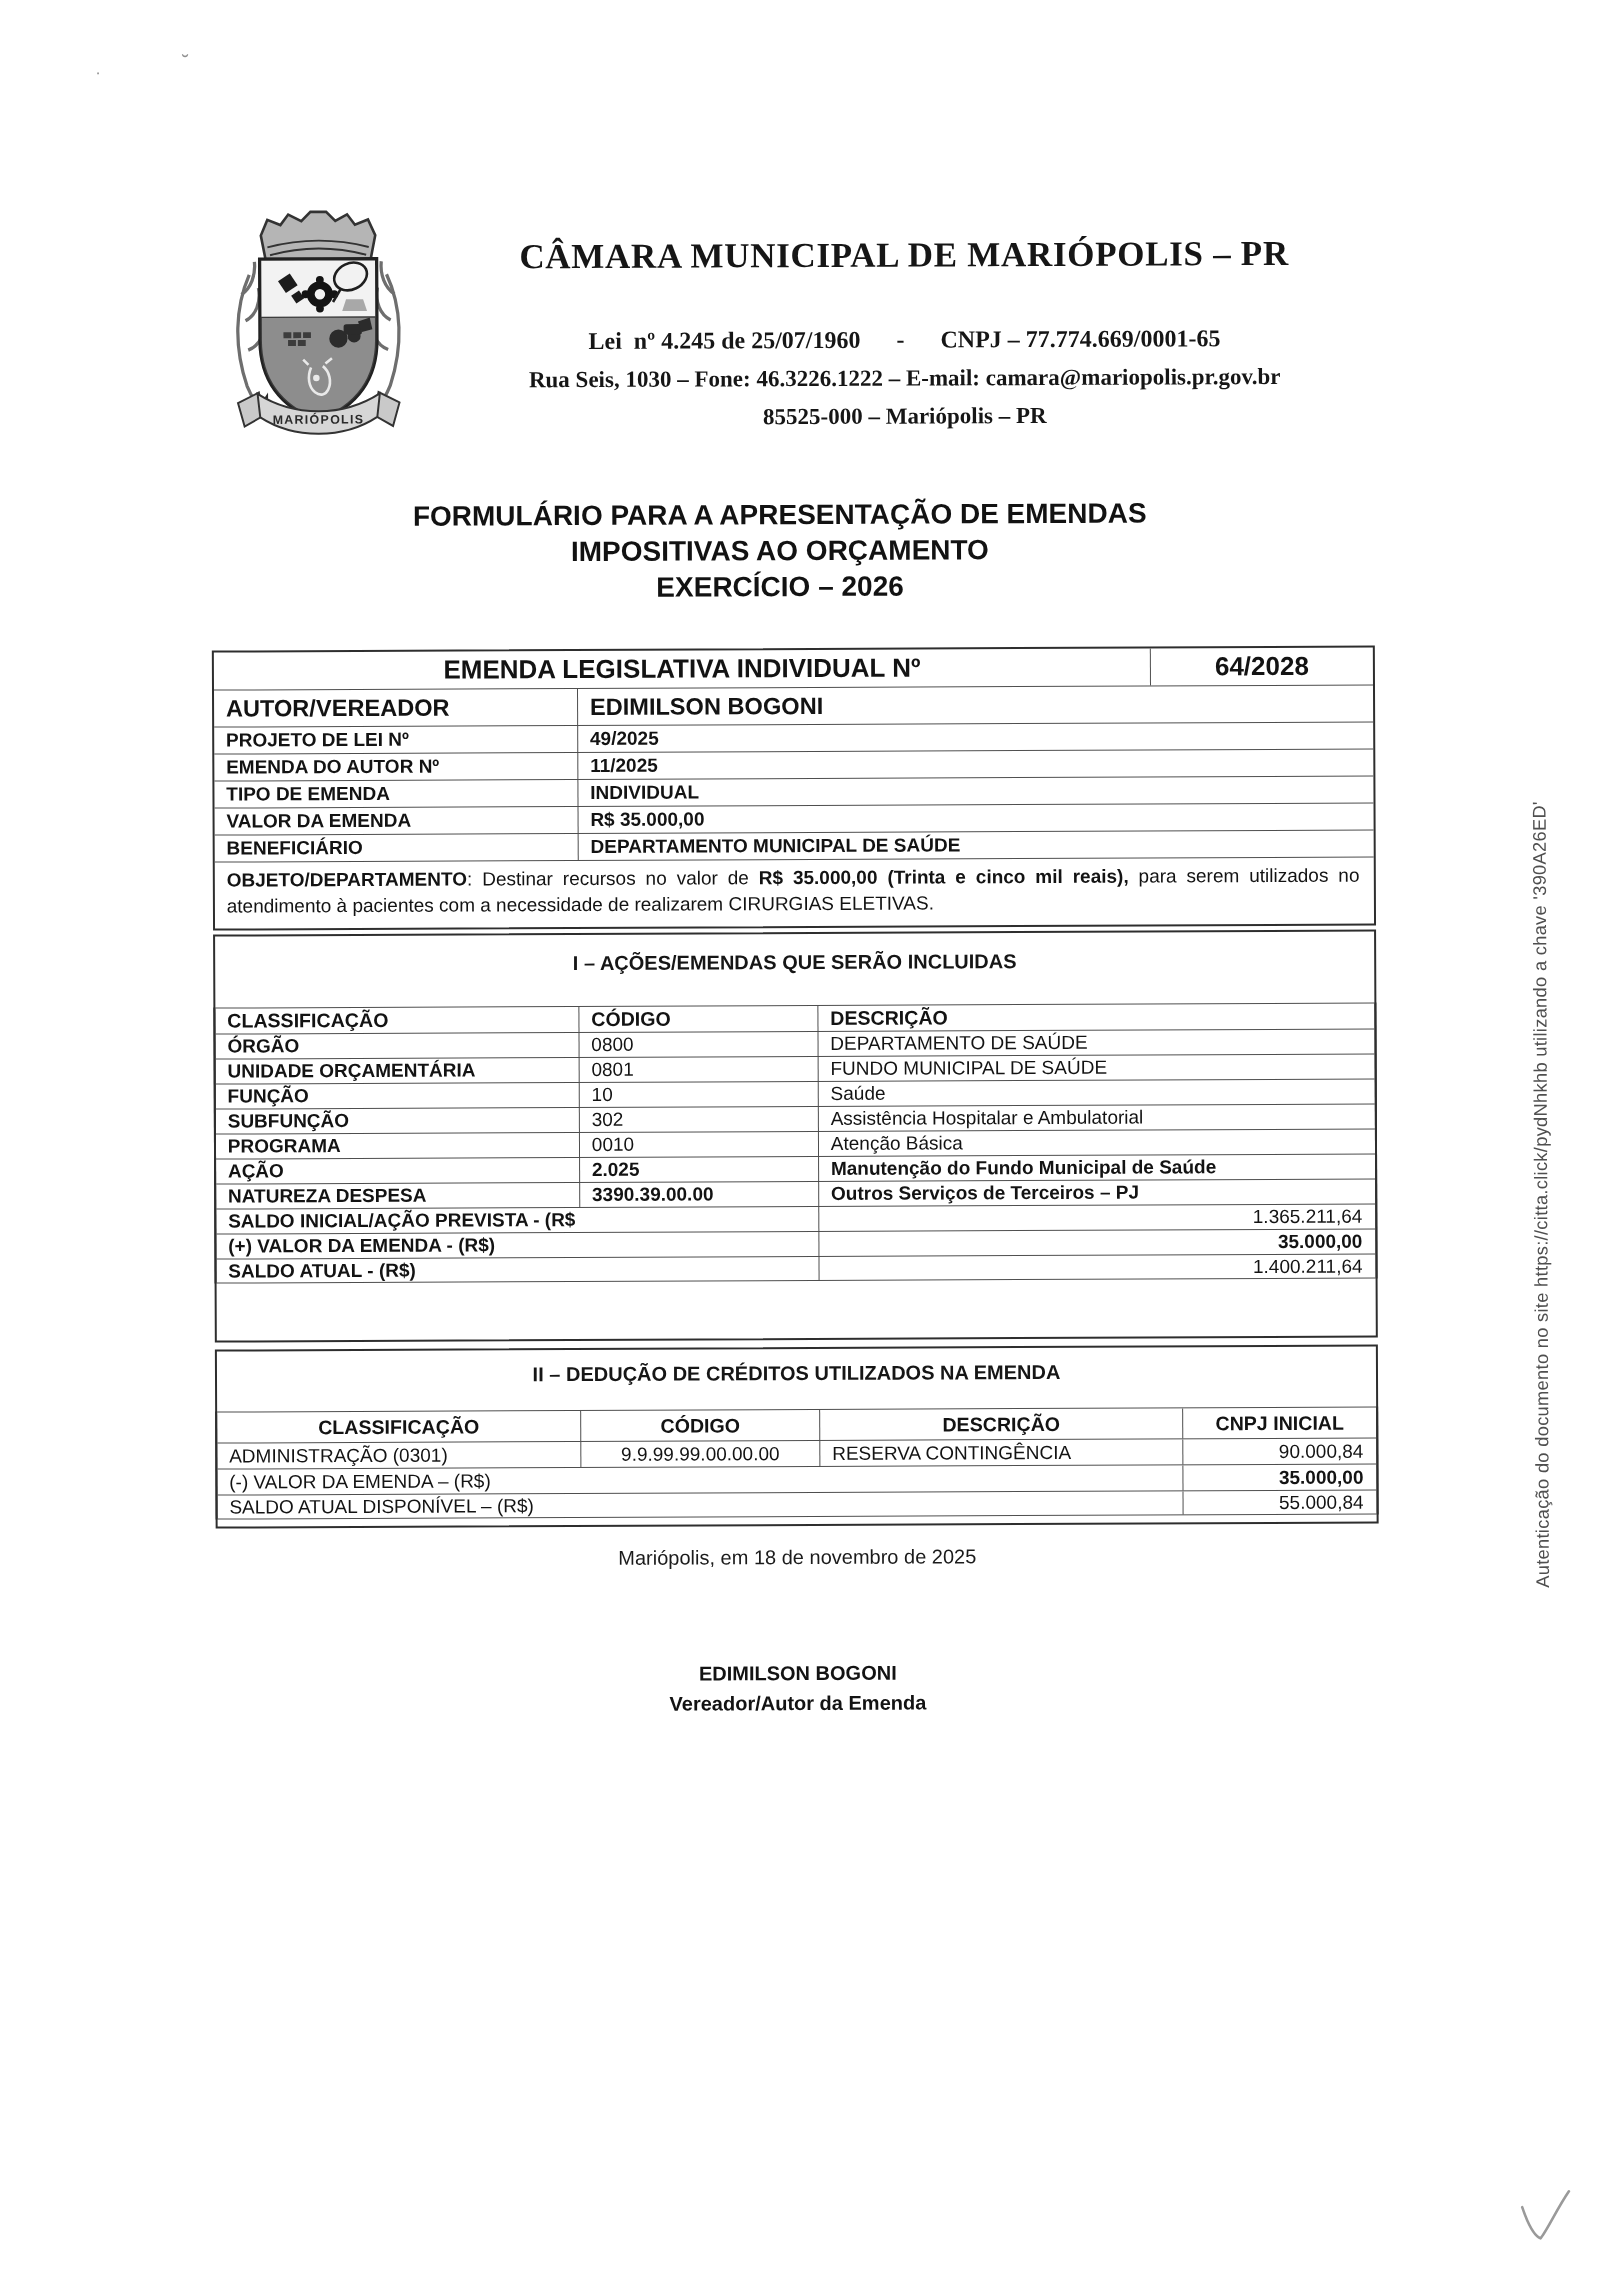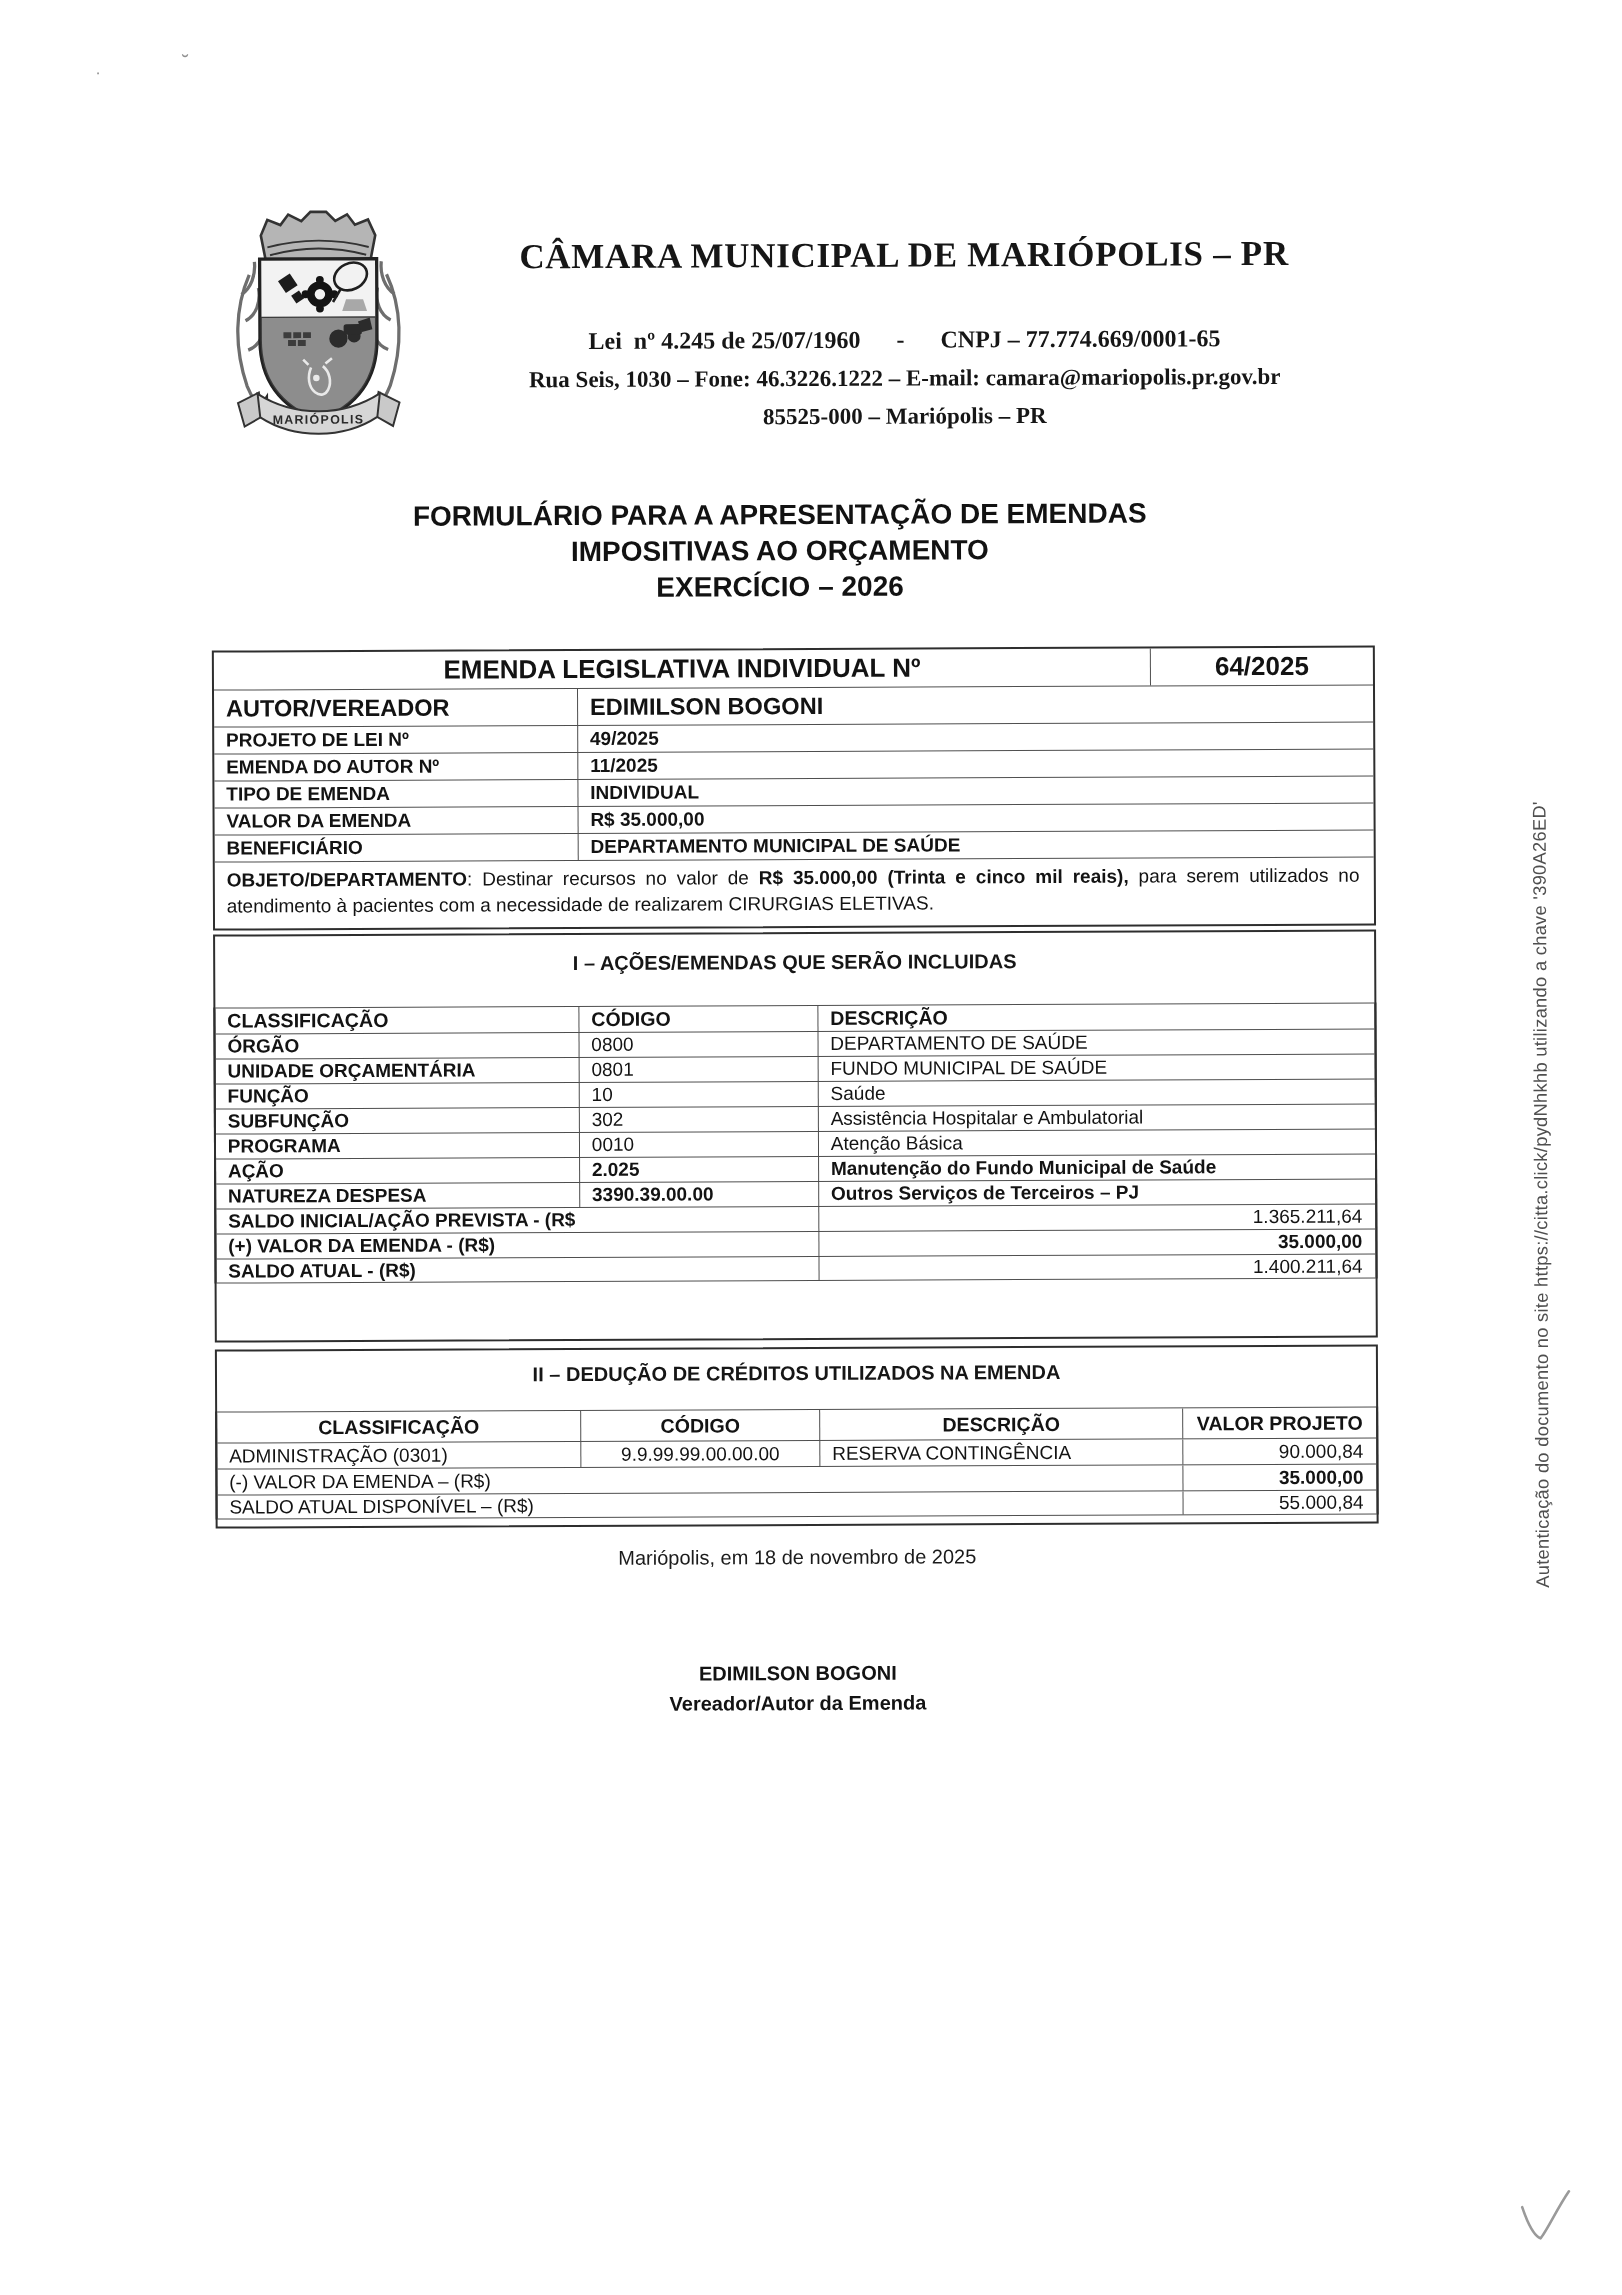--- a/index.html
+++ b/index.html
@@ -133,21 +133,21 @@
 
   <div class="form-title">
     <div>FORMULÁRIO PARA A APRESENTAÇÃO DE EMENDAS</div>
     <div>IMPOSITIVAS AO ORÇAMENTO</div>
     <div>EXERCÍCIO – 2026</div>
   </div>
 
   <div class="box" style="top:648px;height:280px;">
     <div class="tr first" style="height:37px;font-size:26px;">
       <div class="td center b" style="width:936px;">EMENDA LEGISLATIVA INDIVIDUAL Nº</div>
-      <div class="td center b bl" style="flex:1;">64/2025</div>
+      <div class="td center b bl" style="flex:1;">64/2028</div>
     </div>
     <div class="tr" style="height:37px;font-size:23.6px;">
       <div class="td pl b" style="width:363px;">AUTOR/VEREADOR</div>
       <div class="td pl b bl" style="flex:1;">EDIMILSON BOGONI</div>
     </div>
     <div class="tr" style="height:27px;font-size:19px;">
       <div class="td pl b" style="width:363px;">PROJETO DE LEI Nº</div>
       <div class="td pl b bl" style="flex:1;">49/2025</div>
     </div>
     <div class="tr" style="height:27px;font-size:19px;">
@@ -231,21 +231,21 @@
     </div>
   </div>
 
   <div class="box" style="top:1347px;height:179px;">
     <div class="sec-title" style="top:13px;">II – DEDUÇÃO DE CRÉDITOS UTILIZADOS NA EMENDA</div>
     <div class="inner-table" style="top:60px;">
       <div class="tr first" style="height:31px;font-size:19.6px;">
         <div class="td center b" style="width:363px;">CLASSIFICAÇÃO</div>
         <div class="td center b bl" style="width:239px;">CÓDIGO</div>
         <div class="td center b bl" style="width:363px;">DESCRIÇÃO</div>
-        <div class="td center b bl" style="flex:1;">VALOR PROJETO</div>
+        <div class="td center b bl" style="flex:1;">CNPJ INICIAL</div>
       </div>
       <div class="tr" style="height:26px;font-size:19px;">
         <div class="td pl" style="width:363px;">ADMINISTRAÇÃO (0301)</div>
         <div class="td center bl" style="width:239px;">9.9.99.99.00.00.00</div>
         <div class="td pl bl" style="width:363px;">RESERVA CONTINGÊNCIA</div>
         <div class="td right bl" style="flex:1;">90.000,84</div>
       </div>
       <div class="tr" style="height:26px;font-size:19px;">
         <div class="td pl" style="width:965px;">(-) VALOR DA EMENDA – (R$)</div>
         <div class="td right b bl" style="flex:1;">35.000,00</div>

